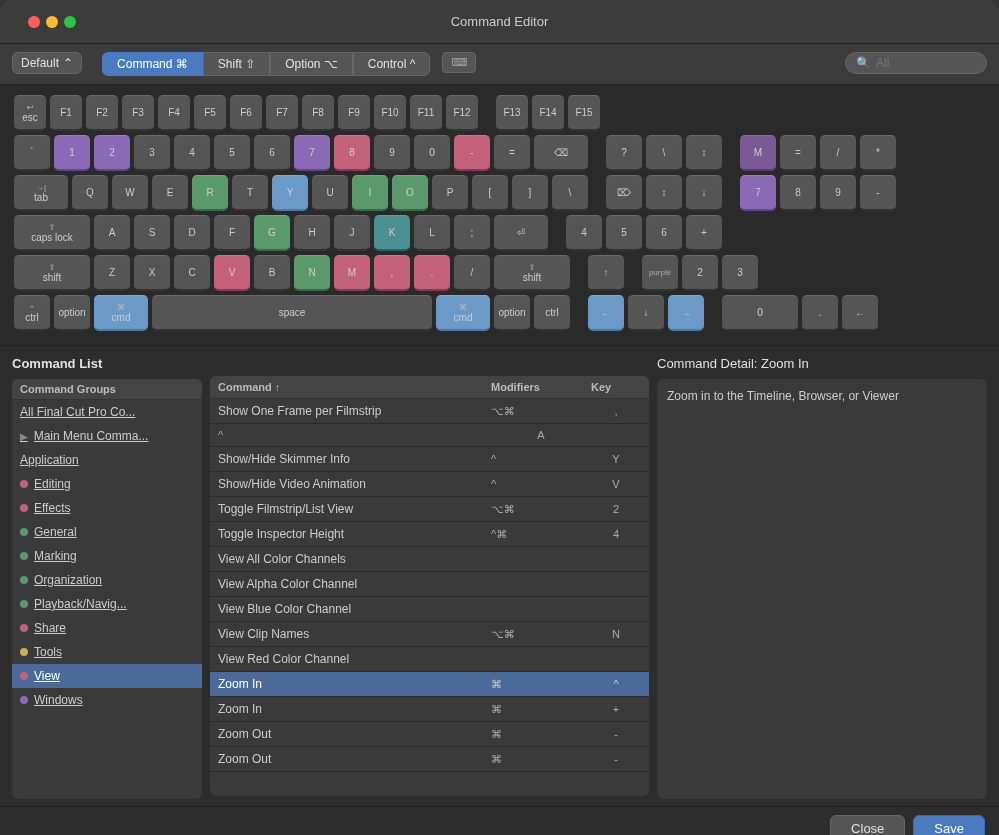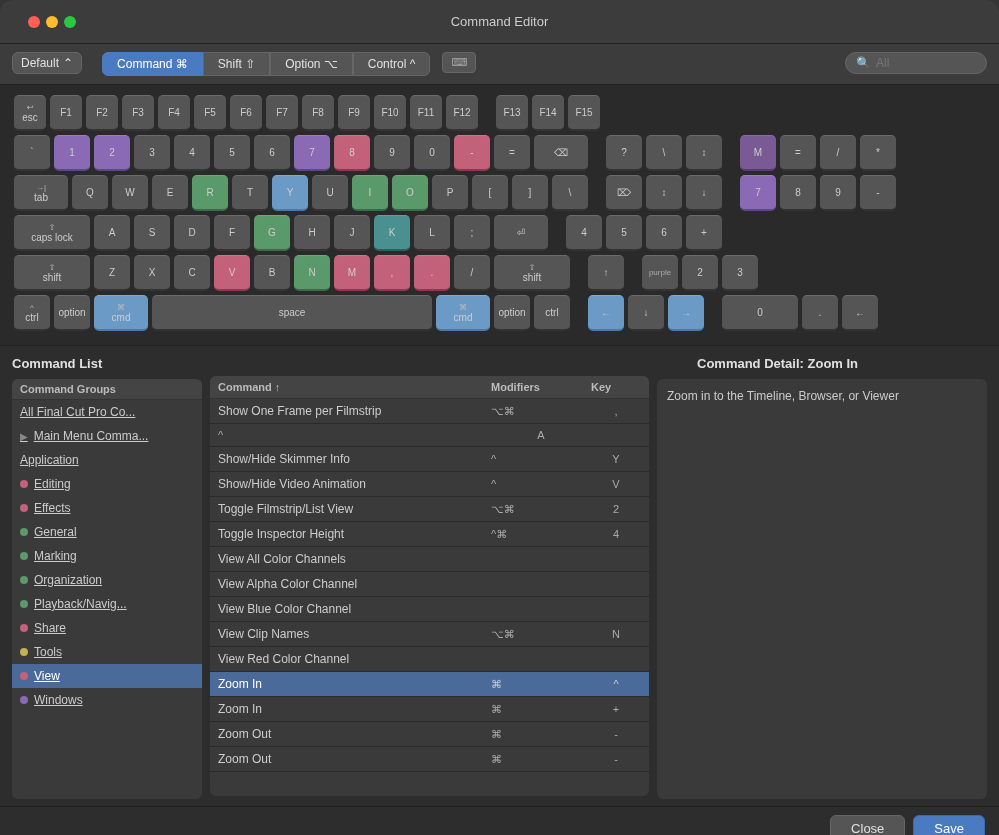--- a/index.html
+++ b/index.html
@@ -244,24 +244,23 @@
     .modifiers-cell { font-size: 11px; color: #aaa; }
     .key-cell { font-size: 11px; color: #aaa; text-align: center; }
     .table-row.selected .modifiers-cell,
     .table-row.selected .key-cell { color: #ccc; }
     .right-panel {
       width: 330px;
       flex-shrink: 0;
     }
     .detail-title {
       font-size: 13px;
-      font-weight: 700;
+      font-weight: 400;
       color: #e0e0e0;
       margin-bottom: 8px;
-      margin-left: 40px;
     }
     .detail-box {
       background: #3a3a3a;
       border-radius: 6px;
       padding: 10px;
       height: 420px;
       font-size: 12px;
       color: #ccc;
     }
     

